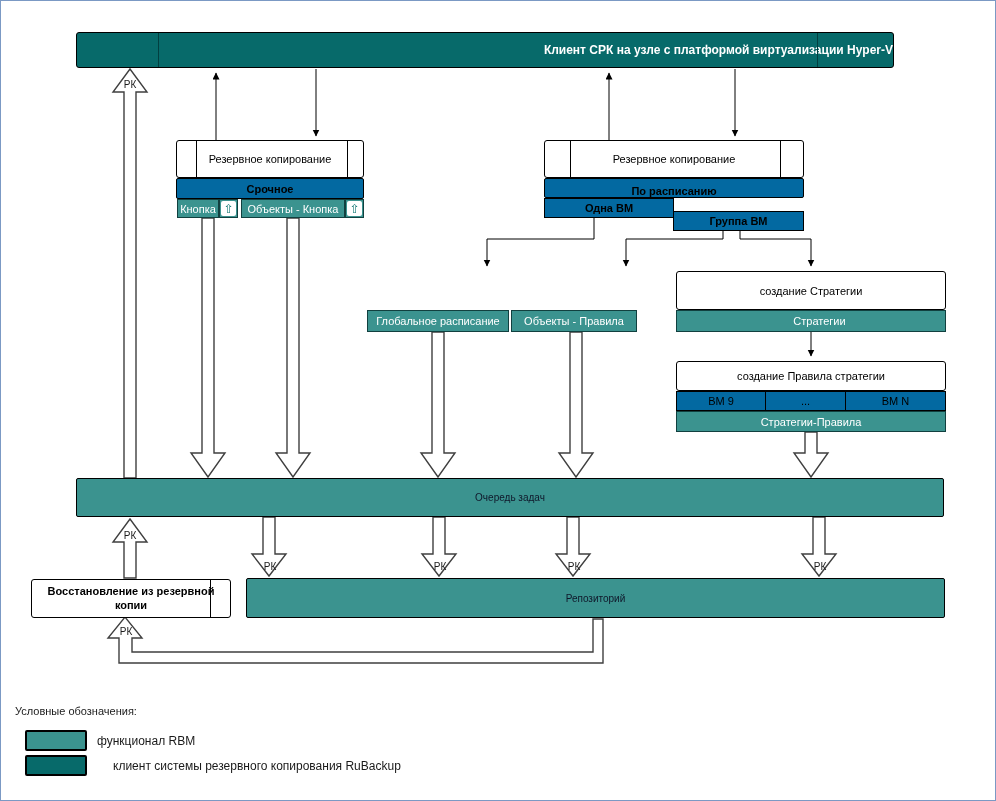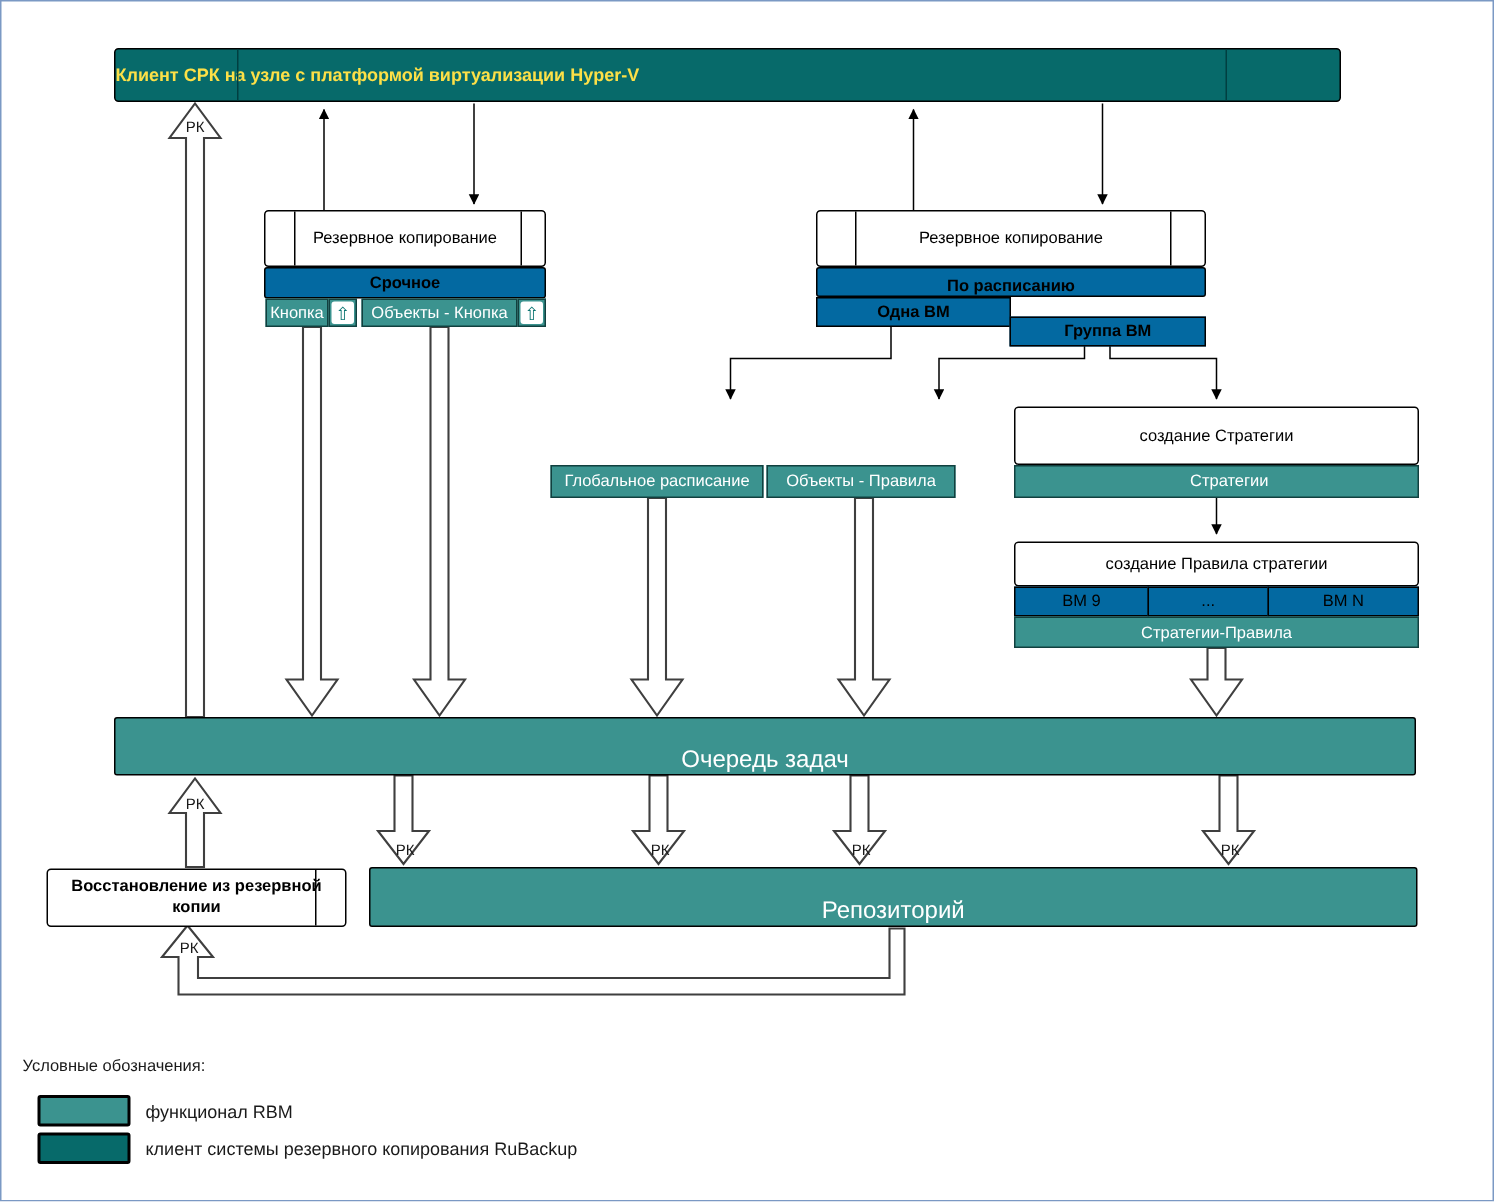--- a/index.html
+++ b/index.html
@@ -1,21 +1,21 @@
 <!DOCTYPE html>
 <html><head>
 <meta charset="utf-8">
 <style>
   html,body{margin:0;padding:0;background:#fff;font-family:"Liberation Sans",sans-serif;}
   .canvas{position:relative;width:996px;height:801px;background:#fff;border:1px solid #7B99C4;box-sizing:border-box;overflow:hidden;}
   .abs{position:absolute;box-sizing:border-box;}
   svg.layer{position:absolute;left:0;top:0;width:996px;height:801px;pointer-events:none;}
 
-  .darkbar{background:#076A6A;border:1px solid #000;border-radius:3px;color:#fde047;font-weight:bold;font-size:12px;display:flex;align-items:center;justify-content:flex-start;}
-  .tealbar{background:#3B938F;border:1px solid #000;border-radius:2px;color:#ffffff;font-size:16px;display:flex;align-items:flex-end;justify-content:center;}
+  .darkbar{background:#076A6A;border:1px solid #000;border-radius:3px;color:#ffffff;font-weight:bold;font-size:12px;display:flex;align-items:center;justify-content:flex-end;}
+  .tealbar{background:#3B938F;border:1px solid #000;border-radius:2px;color:#0f172a;font-size:10px;display:flex;align-items:center;justify-content:center;}
   .whitebox{background:#fff;border:1px solid #000;border-radius:3px;color:#000;font-size:11px;display:flex;align-items:center;justify-content:center;text-align:center;}
   .cell{background:#0369a1;border:1px solid #000;color:#000;font-size:11px;font-weight:bold;display:flex;align-items:center;justify-content:center;}
   .tealcell{background:#3B938F;border:1px solid #11403f;color:#fff;font-size:11px;display:flex;align-items:center;justify-content:center;}
   .vdiv{position:absolute;top:0;bottom:0;width:1px;background:#000;}
   .iconsq{background:#fff;border-radius:2px;color:#0c7572;font-size:12px;display:flex;align-items:center;justify-content:center;}
   .rk{font-size:10px;fill:#1a1a1a;text-anchor:middle;font-family:"Liberation Sans",sans-serif;}
   .hollow{fill:#fff;stroke:#3f3f3f;stroke-width:1.4;}
   .thin{stroke:#000;stroke-width:1;fill:none;}
   .legend-title{font-size:11px;color:#1a1a1a;}
   .legend-label{font-size:12px;color:#1a1a1a;}
@@ -150,15 +150,15 @@
   </div>
 
   <div class="abs tealbar" style="left:245px;top:577px;width:699px;height:40px;">
     <span>Репозиторий</span>
   </div>
 
   <div class="abs legend-title" style="left:14px;top:704px;">Условные обозначения:</div>
   <div class="abs swatch" style="left:24px;top:729px;width:62px;height:21px;background:#3B938F;"></div>
   <div class="abs legend-label" style="left:96px;top:733px;">функционал RBM</div>
   <div class="abs swatch" style="left:24px;top:754px;width:62px;height:21px;background:#076A6A;"></div>
-  <div class="abs legend-label" style="left:96px;top:758px;">клиент системы резервного копирования RuBackup</div>
+  <div class="abs legend-label" style="left:112px;top:758px;">клиент системы резервного копирования RuBackup</div>
 
 </div>
 
 </body></html>

